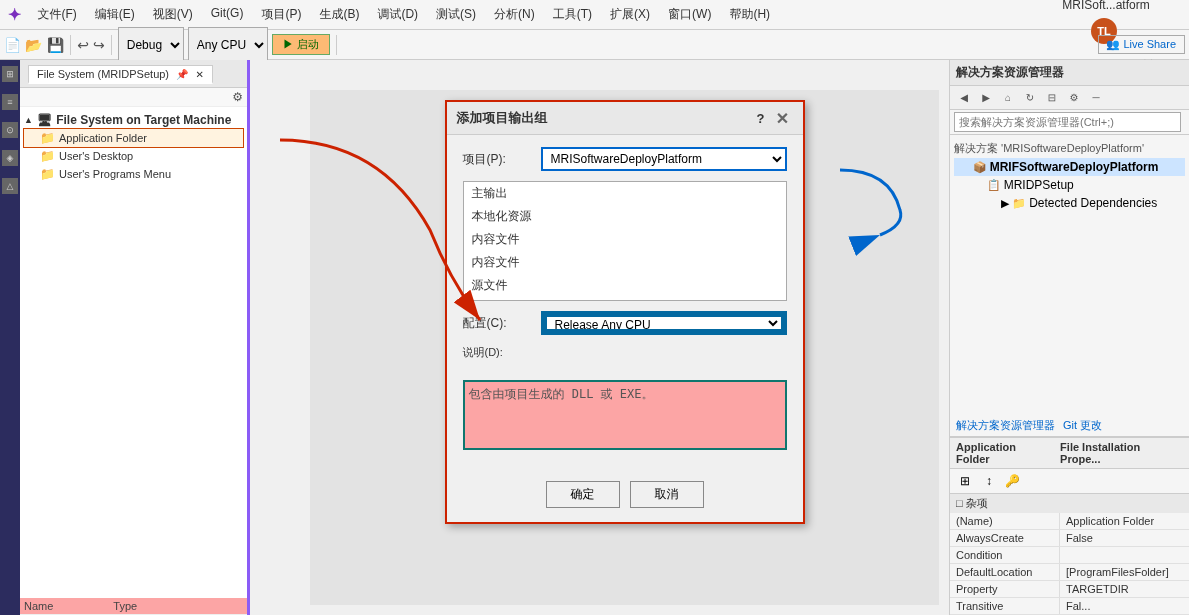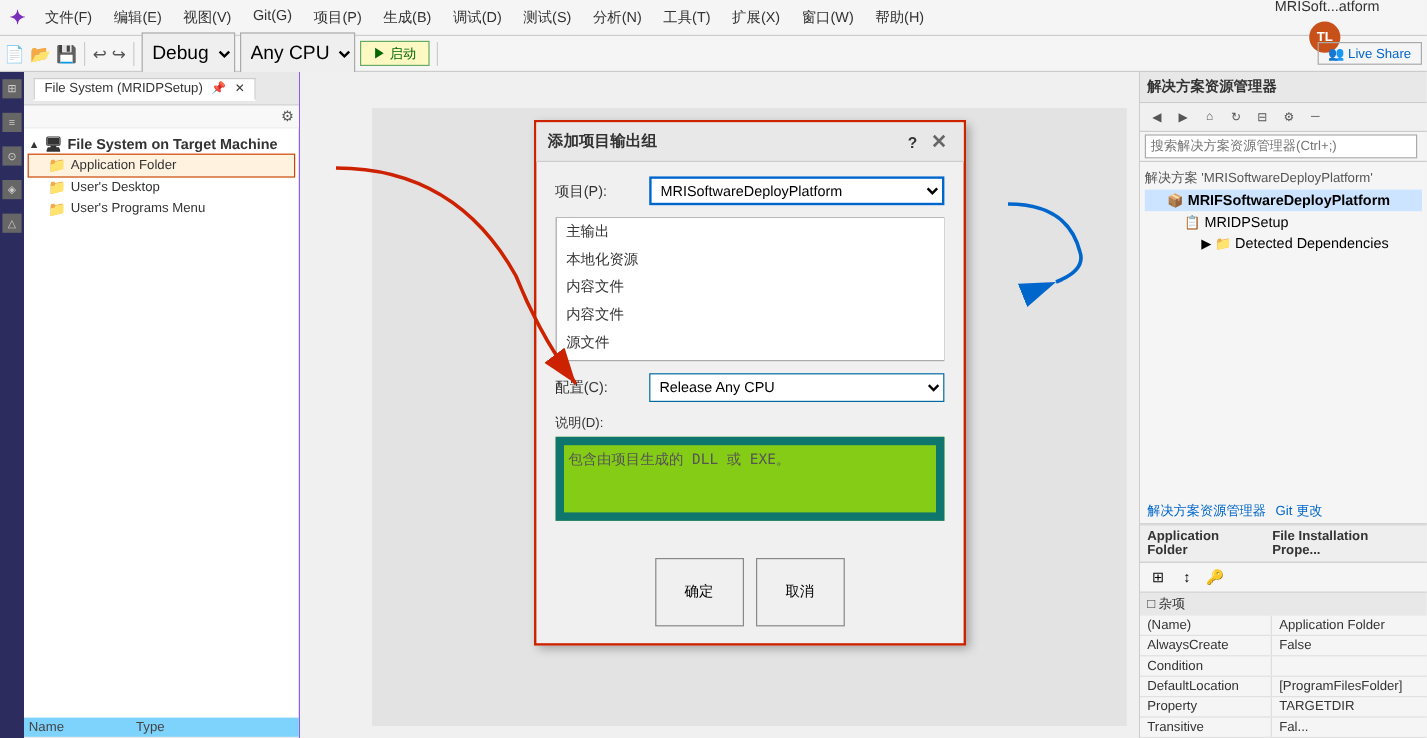--- a/index.html
+++ b/index.html
@@ -12,61 +12,61 @@
     .menu-item { padding: 2px 8px; font-size: 12px; cursor: pointer; color: #333; }
     .search-box { border: 1px solid #aaa; padding: 2px 8px; width: 160px; font-size: 12px; }
     .title-text { font-size: 12px; color: #333; margin-left: 10px; }
     .title-bar-controls { display: flex; gap: 2px; }
     .title-btn { width: 45px; height: 28px; display: flex; align-items: center; justify-content: center; cursor: pointer; font-size: 14px; }
     .avatar { width: 26px; height: 26px; border-radius: 50%; background: #c8511a; color: white; display: flex; align-items: center; justify-content: center; font-size: 11px; font-weight: bold; margin-left: 6px; }
 
     
     .toolbar { height: 30px; background: #f5f5f5; display: flex; align-items: center; gap: 4px; padding: 0 4px; border-bottom: 1px solid #ccc; }
     .toolbar-separator { width: 1px; height: 20px; background: #ccc; margin: 0 2px; }
-    .debug-select { height: 36px; font-size: 16px; border: 1px solid #aaa; padding: 0 4px; }
-    .start-btn { background: #fef9c3; border: 1px solid #66aa66; padding: 2px 10px; font-size: 11px; color: #006600; cursor: pointer; display: flex; align-items: center; gap: 3px; }
+    .debug-select { height: 36px; font-size: 12px; border: 1px solid #aaa; padding: 0 4px; }
+    .start-btn { background: #fdba74; border: 1px solid #66aa66; padding: 2px 10px; font-size: 11px; color: #006600; cursor: pointer; display: flex; align-items: center; gap: 3px; }
     .live-share-btn { margin-left: auto; font-size: 11px; color: #0066cc; cursor: pointer; border: 1px solid #aaa; padding: 2px 8px; }
 
     
     .main-container { display: flex; height: calc(615px - 60px); }
 
     
     .activity-bar { width: 20px; background: #2c2c5e; display: flex; flex-direction: column; align-items: center; padding-top: 4px; gap: 8px; }
     .activity-icon { width: 16px; height: 16px; background: #666; margin: 2px 0; cursor: pointer; display: flex; align-items: center; justify-content: center; color: #ccc; font-size: 9px; }
 
     
-    .file-panel { width: 230px; background: white; border-right: 1px solid #8b5cf6; display: flex; flex-direction: column; }
+    .file-panel { width: 230px; background: white; border-right: 3px solid #8b5cf6; display: flex; flex-direction: column; }
     .file-panel-tab { height: 28px; background: #e8e8e8; border-bottom: 1px solid #ccc; display: flex; align-items: center; padding: 0 8px; font-size: 11px; color: #333; gap: 4px; }
     .file-panel-tab .tab-active { background: white; padding: 2px 8px; border-top: 1px solid #ccc; border-left: 1px solid #ccc; border-right: 1px solid #ccc; border-bottom: 2px solid white; margin-bottom: -1px; }
     .file-tree { padding: 4px; flex: 1; overflow: auto; }
     .file-tree-root { display: flex; align-items: center; gap: 4px; padding: 2px 0; font-size: 12px; font-weight: bold; color: #333; }
     .file-tree-item { display: flex; align-items: center; gap: 4px; padding: 2px 0 2px 16px; font-size: 11px; color: #333; cursor: pointer; }
     .file-tree-item.selected { background: #fff3e0; outline: 1px solid #cc4400; }
     .folder-icon { color: #e8a020; font-size: 12px; }
-    .file-headers { display: flex; padding: 2px 4px; font-size: 11px; color: #444; border-bottom: 1px solid #eee; background: #7dd3fc; gap: 60px; }
+    .file-headers { display: flex; padding: 2px 4px; font-size: 11px; color: #444; border-bottom: 1px solid #eee; background: #fca5a5; gap: 60px; }
 
     
     .center-area { flex: 1; background: #f0f0f0; position: relative; overflow: hidden; }
 
     
     .dialog-overlay { position: absolute; top: 30px; left: 60px; right: 10px; bottom: 10px; background: rgba(200,200,200,0.3); display: flex; align-items: flex-start; justify-content: center; }
     .dialog { background: #f0f0f0; border: 1px solid #999; box-shadow: 3px 3px 8px rgba(0,0,0,0.3); width: 360px; margin-top: 10px; }
     .dialog-title { background: #e8e8e8; border-bottom: 1px solid #ccc; padding: 6px 10px; display: flex; align-items: center; justify-content: space-between; font-size: 13px; font-weight: bold; color: #333; }
     .dialog-close { cursor: pointer; font-size: 16px; color: #666; width: 20px; height: 20px; display: flex; align-items: center; justify-content: center; }
     .dialog-body { padding: 12px 16px; }
     .form-row { display: flex; align-items: center; margin-bottom: 10px; gap: 8px; }
     .form-label { width: 70px; font-size: 12px; color: #333; flex-shrink: 0; }
     .form-control { flex: 1; }
     .form-select { width: 100%; height: 24px; font-size: 12px; border: 2px solid #0066cc; padding: 0 4px; background: white; cursor: pointer; }
     .form-listbox { width: 100%; height: 120px; border: 1px solid #aaa; background: white; overflow-y: auto; font-size: 12px; }
     .listbox-item { padding: 3px 8px; cursor: pointer; color: #333; }
-    .form-select-config { width: 100%; height: 24px; font-size: 12px; border: 1px solid #0369a1; padding: 0 4px; background: white; cursor: pointer; }
-    .form-textarea { width: 100%; height: 70px; border: 7px solid #0f766e; background: #84cc16; padding: 4px; font-size: 12px; resize: none; color: #555; }
+    .form-select-config { width: 100%; height: 24px; font-size: 12px; border: 6px solid #0369a1; padding: 0 4px; background: white; cursor: pointer; }
+    .form-textarea { width: 100%; height: 70px; border: 2px solid #0f766e; background: #fca5a5; padding: 4px; font-size: 12px; resize: none; color: #555; margin-top: 16px; }
     .dialog-footer { display: flex; justify-content: center; gap: 10px; padding: 10px 16px 14px; }
-    .btn-primary { padding: 19px 24px; font-size: 12px; background: #f0f0f0; border: 1px solid #888; cursor: pointer; min-width: 70px; }
+    .btn-primary { padding: 4px 24px; font-size: 12px; background: #f0f0f0; border: 1px solid #888; cursor: pointer; min-width: 70px; }
     .btn-cancel { padding: 4px 24px; font-size: 12px; background: #f0f0f0; border: 1px solid #888; cursor: pointer; min-width: 70px; }
 
     
     .right-panel { width: 240px; background: #f5f5f5; border-left: 1px solid #ccc; display: flex; flex-direction: column; }
     .right-panel-toolbar { height: 24px; background: #f0f0f0; border-bottom: 1px solid #ccc; display: flex; align-items: center; padding: 0 4px; gap: 2px; }
     .right-toolbar-btn { width: 20px; height: 20px; display: flex; align-items: center; justify-content: center; cursor: pointer; font-size: 10px; color: #555; }
     .solution-tree { flex: 1; overflow: auto; padding: 4px; }
     .solution-item { display: flex; align-items: center; gap: 3px; padding: 2px 2px; cursor: pointer; font-size: 12px; }
     .solution-item.highlighted { background: #cce4ff; font-weight: bold; }
     .solution-item .sol-indent { width: 14px; flex-shrink: 0; }

